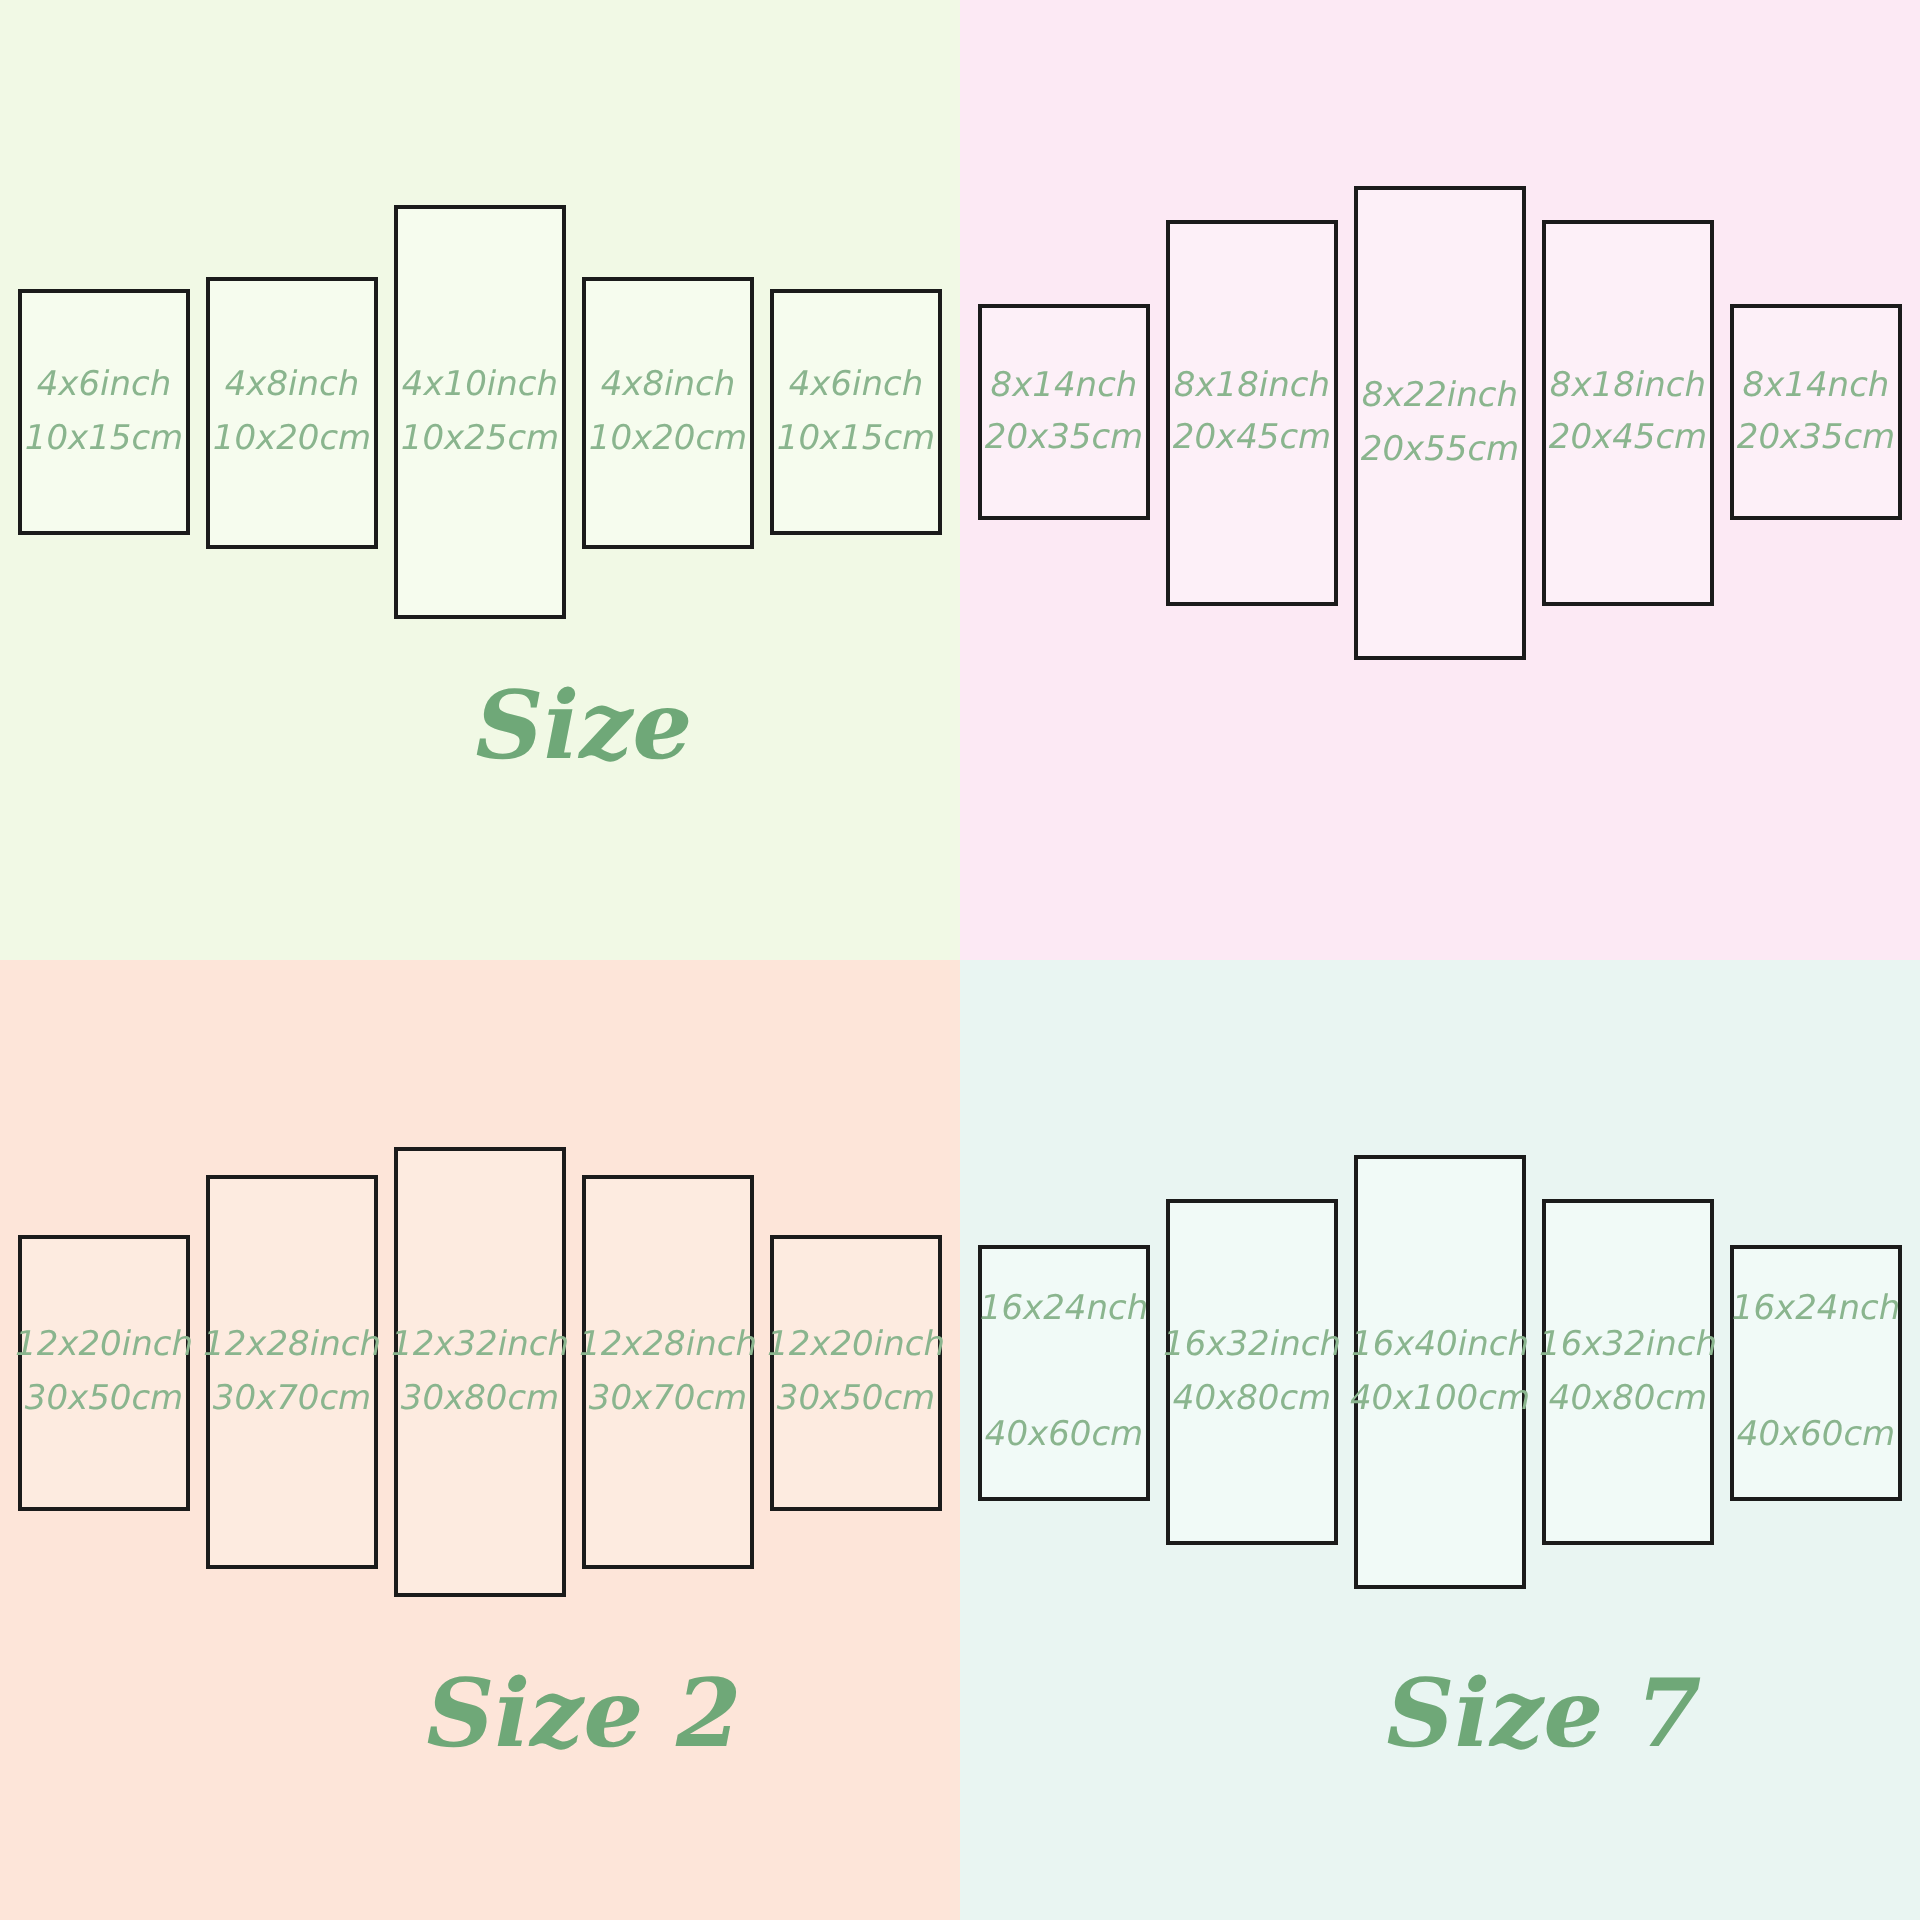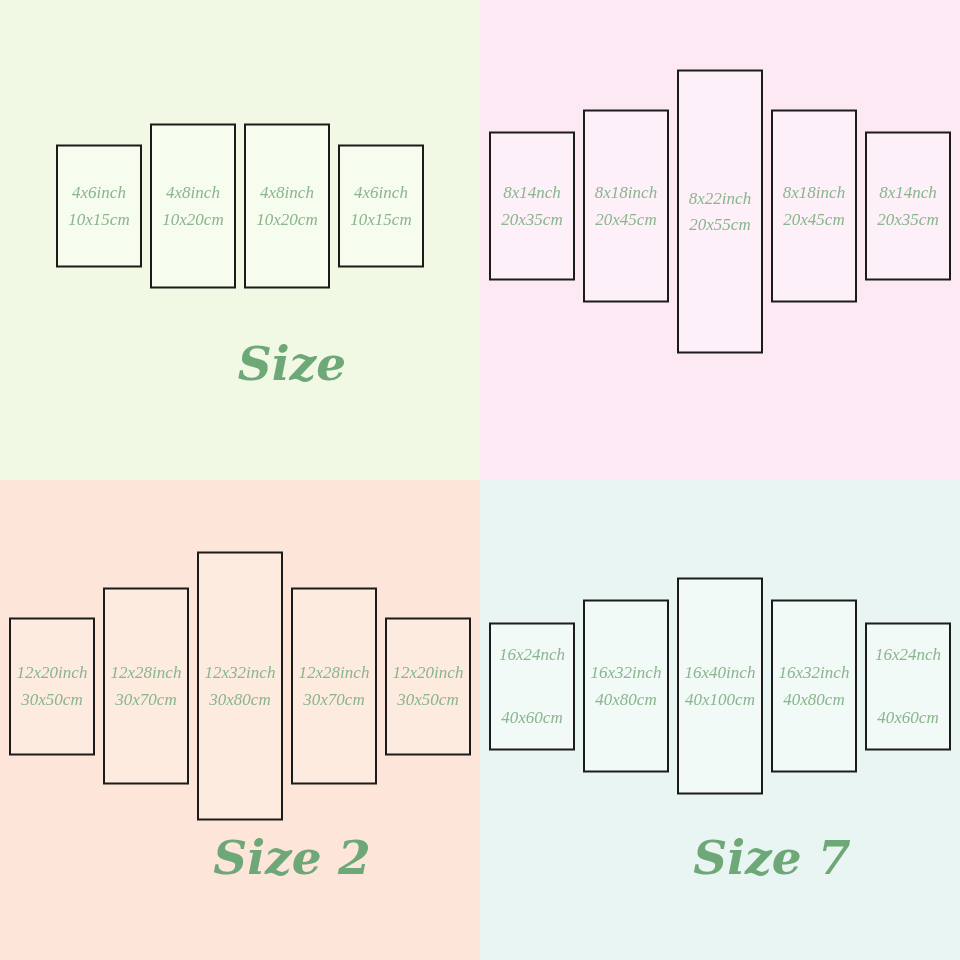--- a/index.html
+++ b/index.html
@@ -21,42 +21,41 @@
   }
   .panels {
     position: absolute;
     left: 0; top: 206px;
     width: 480px;
     transform: translateY(-50%);
     display: flex;
     justify-content: center;
     align-items: center;
     gap: 8px;
-    font-family: Liberation Serif, serif;
   }
   .panel {
     box-sizing: border-box;
     width: 86px;
     border: 2px solid var(--border-color, #1b1b1b);
     background: var(--panel-bg, #fff);
     display: flex;
     flex-direction: column;
     justify-content: center;
     align-items: center;
     font-style: italic;
     font-size: 17px;
     line-height: 1.55;
     color: var(--text-green, #8ab58e);
     white-space: nowrap;
     flex: 0 0 auto;
   }
   
-  .q0 .h-s { height: 123px; } .q0 .h-m { height: 165px; } .q0 .h-l { height: 207px; }
-  .q1 .h-s { height: 149px; } .q1 .h-m { height: 193px; } .q1 .h-l { height: 284px; margin-top: 11px; }
-  .q2 .h-s { height: 138px; } .q2 .h-m { height: 197px; } .q2 .h-l { height: 269px; }
+  .q0 .h-s { height: 123px; } .q0 .h-m { height: 136px; } .q0 .h-l { height: 207px; }
+  .q1 .h-s { height: 108px; } .q1 .h-m { height: 193px; } .q1 .h-l { height: 237px; margin-top: 11px; }
+  .q2 .h-s { height: 138px; } .q2 .h-m { height: 197px; } .q2 .h-l { height: 225px; }
   .q3 .h-s { height: 128px; gap: 36px; } .q3 .h-m { height: 173px; } .q3 .h-l { height: 217px; justify-content: center; }
   .title {
     position: absolute;
     left: 4px; width: 576px;
     margin: 0;
     text-align: center;
     font-family: "DejaVu Serif", serif;
     font-style: italic;
     font-weight: bold;
     font-size: 47px;
@@ -72,20 +71,24 @@
 
   <section class="quadrant q0" style="--bg: #f1f9e5; --panel-bg: #f6fcee;">
     <div class="panels">
       <div class="panel h-s">
         <span>4x6inch</span>
         <span>10x15cm</span>
       </div>
       <div class="panel h-m">
         <span>4x8inch</span>
         <span>10x20cm</span>
+      </div>
+      <div class="panel h-l">
+        <span>4x10inch</span>
+        <span>10x25cm</span>
       </div>
       <div class="panel h-m">
         <span>4x8inch</span>
         <span>10x20cm</span>
       </div>
       <div class="panel h-s">
         <span>4x6inch</span>
         <span>10x15cm</span>
       </div>
     </div>

